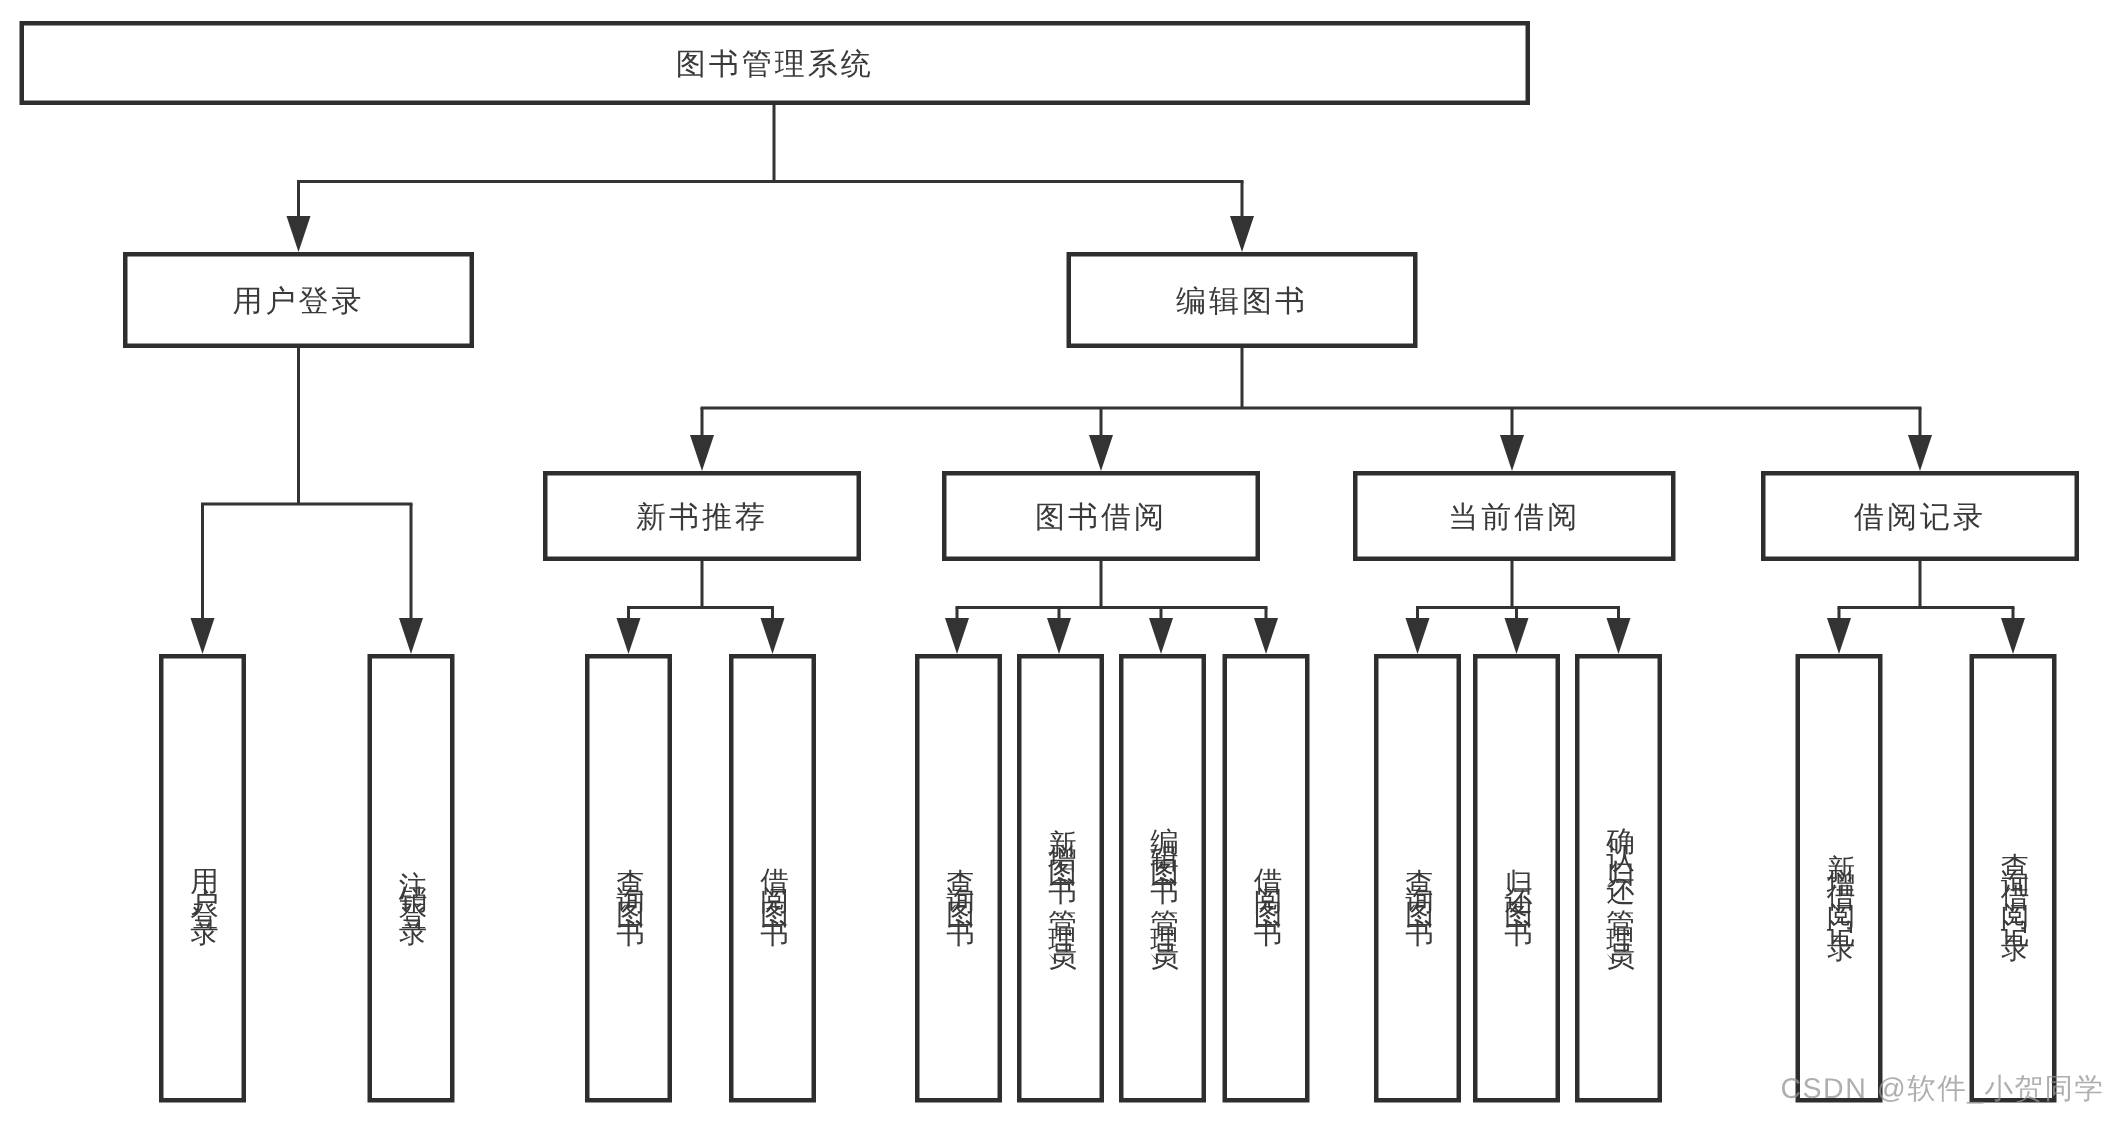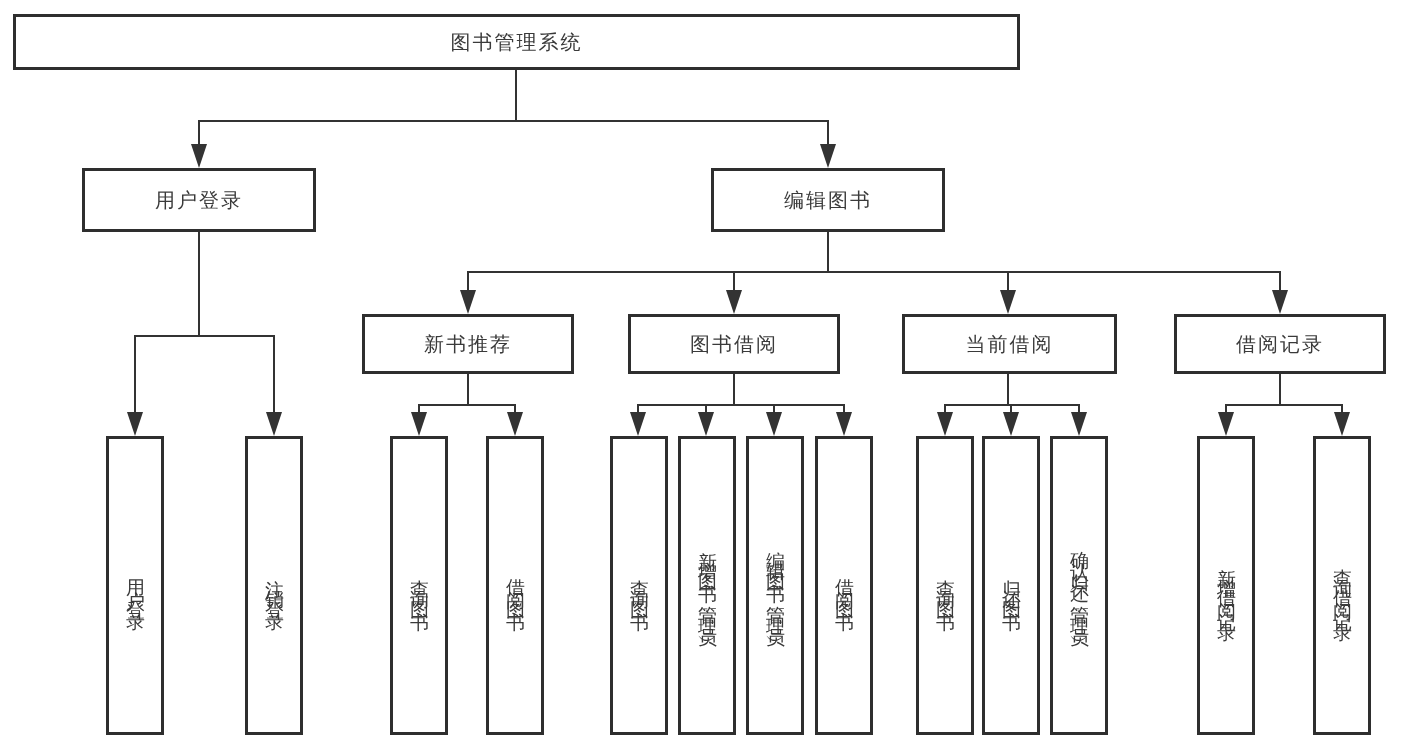--- a/index.html
+++ b/index.html
@@ -133,20 +133,21 @@
     <span class="tight">确认归还（管理员）</span>
   </div>
 
   <div class="node vbox" style="left:1197px; top:436px; width:58px; height:299px;">
     <span>新增借阅记录</span>
   </div>
   <div class="node vbox" style="left:1313px; top:436px; width:58px; height:299px;">
     <span>查询借阅记录</span>
   </div>
 
+  <div class="watermark">CSDN @软件_小贺同学</div>
 <div class="line-v" style="left: 515px; top: 70px; width: 2px; height: 51px;"></div>
     <div class="line-h" style="left: 198px; top: 120px; width: 631px; height: 2px;"></div>
     <div class="arrow-stem" style="left: 198px; top: 121px; width: 2px; height: 43px;"></div>
     <div class="arrowhead" style="left: 191px; top: 144px;"></div>
     <div class="arrow-stem" style="left: 827px; top: 121px; width: 2px; height: 43px;"></div>
     <div class="arrowhead" style="left: 820px; top: 144px;"></div>
     <div class="line-v" style="left: 198px; top: 232px; width: 2px; height: 104px;"></div>
     <div class="line-h" style="left: 134px; top: 335px; width: 141px; height: 2px;"></div>
     <div class="arrow-stem" style="left: 134px; top: 336px; width: 2px; height: 96px;"></div>
     <div class="arrowhead" style="left: 127px; top: 412px;"></div>

